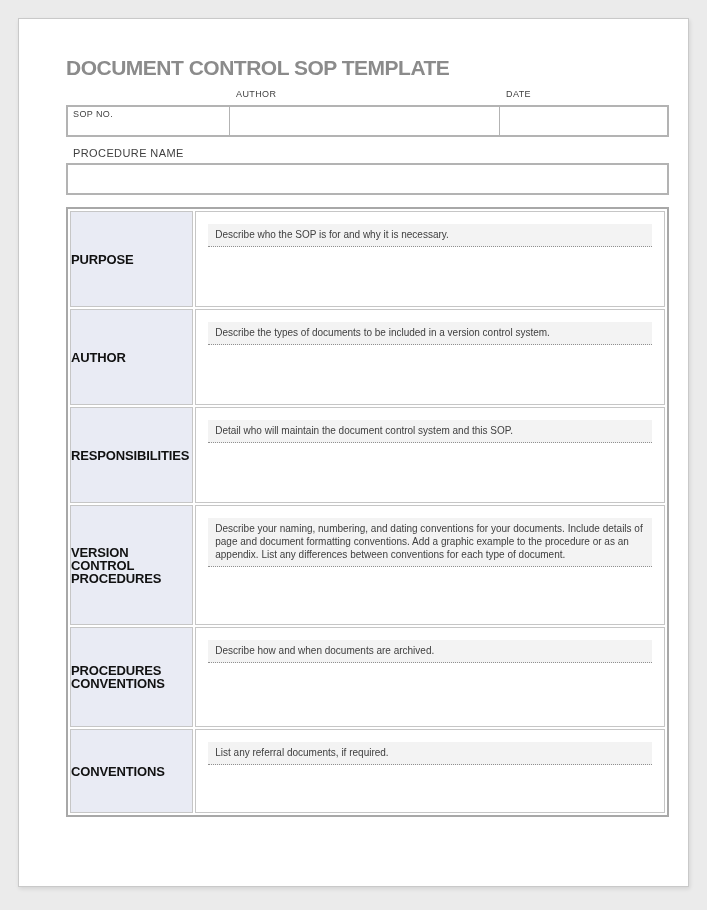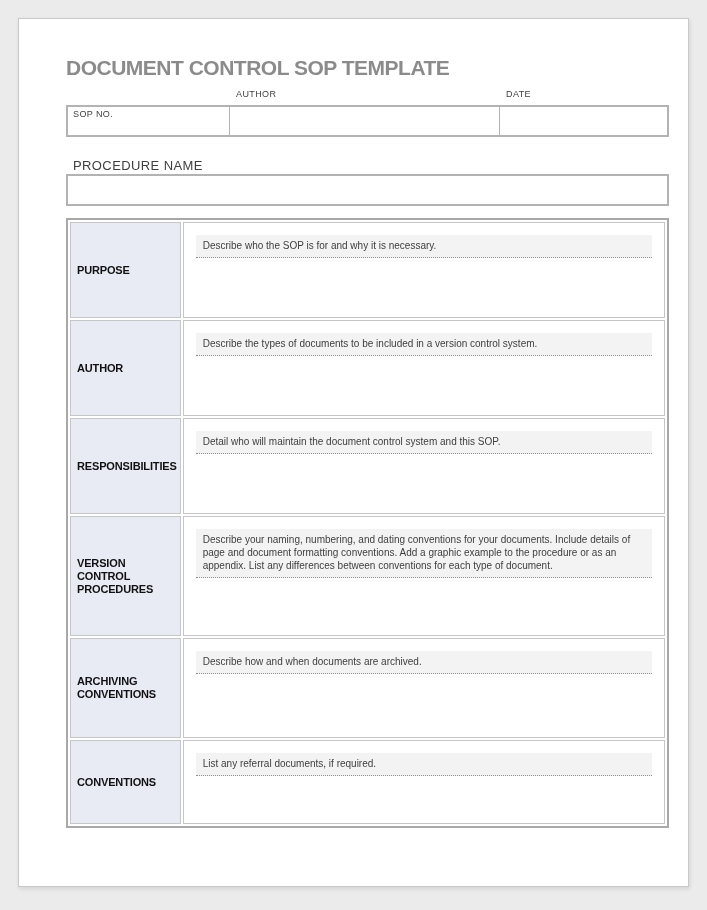--- a/index.html
+++ b/index.html
@@ -48,23 +48,23 @@
     height: 32px;
     border: 2px solid #b3b3b3;
     background: #fff;
   }
   .hdr-boxes .hb { height: 100%; }
   .hdr-boxes .hb + .hb { border-left: 1.5px solid #b3b3b3; }
   .hdr-boxes .c1 { width: 161px; }
   .hdr-boxes .c2 { width: 270px; }
   .hdr-boxes .c3 { flex: 1; }
   .proc-label {
-    margin-top: 21px;
+    margin-top: 10px;
     height: 13px;
-    font-size: 13px;
+    font-size: 11px;
     letter-spacing: 0.4px;
     color: #3f3f3f;
     padding-left: 7px;
   }
   .proc-box {
     margin-top: 3px;
     height: 32px;
     border: 2px solid #b3b3b3;
     background: #fff;
   }
@@ -76,25 +76,25 @@
     border-collapse: separate;
     border-spacing: 2px;
     background: #ffffff;
   }
   td { border: 1px solid #c6c6c6; }
   td.lbl {
     width: 93px;
     background: #e9ebf4;
     vertical-align: middle;
     font-weight: bold;
-    font-size: 11px;
+    font-size: 13px;
     letter-spacing: -0.15px;
     line-height: 13px;
     color: #111111;
-    padding: 0 3px 0 6px;
+    padding: 0 3px 0 0;
     overflow: hidden;
   }
   td.cnt {
     background: #ffffff;
     vertical-align: top;
     padding: 12px;
   }
   .h96  { height: 96px; }
   .h120 { height: 120px; }
   .h100 { height: 100px; }
@@ -167,21 +167,21 @@
         <tr>
           <td class="lbl h120">VERSION CONTROL PROCEDURES</td>
           <td class="cnt h120">
             <div class="cell-inner">
               <div class="hint">Describe your naming, numbering, and dating conventions for your documents. Include details of page and document formatting conventions.  Add a graphic example to the procedure or as an appendix. List any differences between conventions for each type of document.</div>
               <div class="answer"></div>
             </div>
           </td>
         </tr>
         <tr>
-          <td class="lbl h100">ARCHIVING CONVENTIONS</td>
+          <td class="lbl h100">PROCEDURES CONVENTIONS</td>
           <td class="cnt h100">
             <div class="cell-inner">
               <div class="hint">Describe how and when documents are archived.</div>
               <div class="answer"></div>
             </div>
           </td>
         </tr>
         <tr>
           <td class="lbl h98">CONVENTIONS</td>
           <td class="cnt h98">

